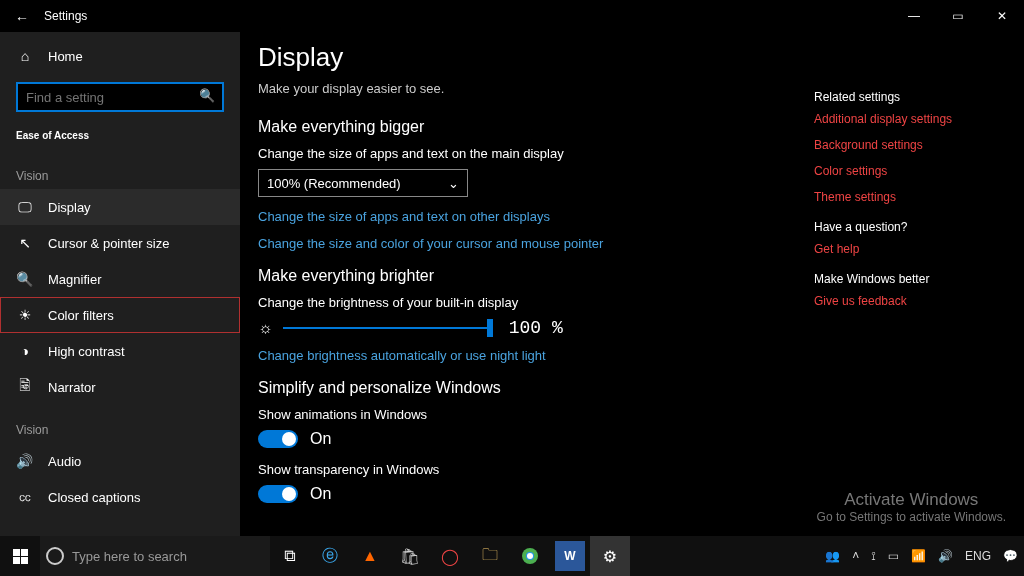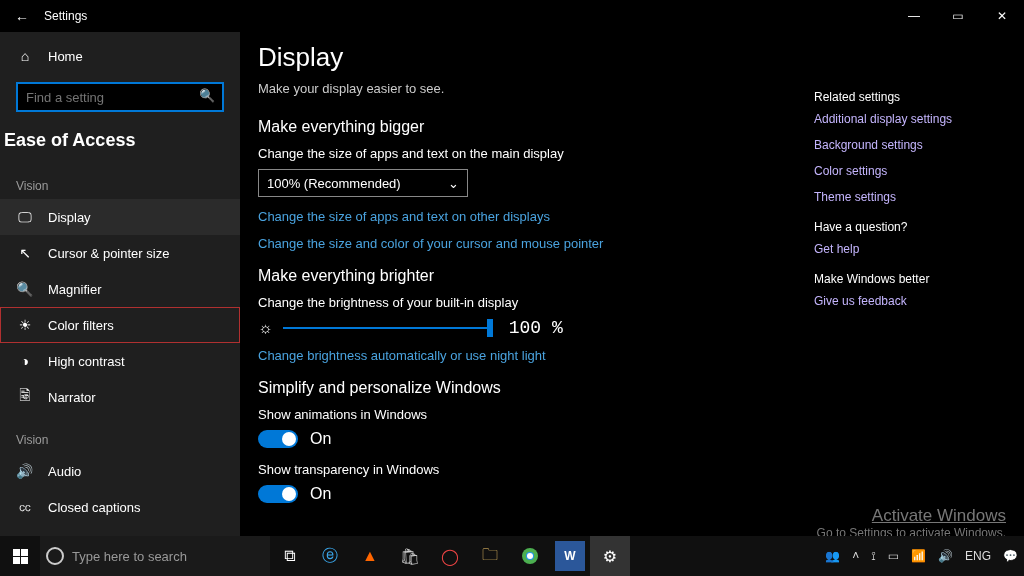--- a/index.html
+++ b/index.html
@@ -19,21 +19,21 @@
 .sidebar { width: 240px; background: #1f1f1f; display: flex; flex-direction: column; padding-top: 6px; }
 .sidebar .item { display: flex; align-items: center; height: 36px; padding-left: 16px; gap: 14px; font-size: 13px; cursor: default; }
 .sidebar .item .ic { width: 18px; text-align: center; font-size: 14px; }
 .sidebar .item.selected { background: #2b2b2b; }
 .sidebar .item.highlighted { outline: 1px solid #b03030; outline-offset: -1px; }
 .sidebar .search-wrap { padding: 8px 16px; }
 .sidebar .search { width: 100%; height: 30px; background: #000; border: 2px solid #0078d7; color: #ccc; padding: 0 28px 0 8px; font-size: 13px; }
 .sidebar .search-wrap { position: relative; }
 .sidebar .search-glyph { position: absolute; right: 24px; top: 14px; color: #0078d7; font-size: 13px; }
 .sidebar .group-label { padding: 18px 16px 6px; font-size: 12px; color: #9a9a9a; }
-.sidebar .cat-label { padding: 10px 4px; font-size: 18px; font-weight: 600; }
+.sidebar .cat-label { padding: 10px 16px; font-size: 10px; font-weight: 600; }
 
 
 .main { flex: 1; background: #000; display: flex; }
 .content { flex: 1; padding: 10px 0 0 18px; overflow: hidden; }
 .content h1 { font-size: 26px; font-weight: 400; margin-bottom: 8px; }
 .content .sub { font-size: 13px; color: #ccc; margin-bottom: 22px; }
 .content h2 { font-size: 16px; font-weight: 400; margin: 16px 0 10px; }
 .content .lbl { font-size: 13px; margin-bottom: 8px; }
 .content .dropdown { width: 210px; height: 28px; border: 1px solid #888; display: flex; align-items: center; justify-content: space-between; padding: 0 8px; font-size: 13px; margin-bottom: 12px; }
 .content .link { color: #4aa3df; font-size: 13px; margin-bottom: 12px; display: block; }
@@ -41,24 +41,24 @@
 .content .slider-track { width: 210px; height: 2px; background: #0078d7; position: relative; }
 .content .slider-thumb { position: absolute; right: 0; top: -8px; width: 6px; height: 18px; background: #0078d7; }
 .content .slider-val { font-size: 18px; margin-left: 6px; font-family: Liberation Mono, monospace; }
 .content .toggle-row { display: flex; align-items: center; gap: 12px; margin: 6px 0 14px; }
 .content .toggle { width: 40px; height: 18px; border-radius: 9px; background: #0078d7; position: relative; }
 .content .toggle::after { content: ""; position: absolute; right: 2px; top: 2px; width: 14px; height: 14px; border-radius: 50%; background: #fff; }
 
 
 .rail { width: 210px; padding: 42px 12px 0 0; font-size: 12px; }
 .rail .rh { margin: 16px 0 8px; }
-.rail .rlink { color: #c4b5fd; display: block; margin-bottom: 12px; }
-
-
-.watermark { position: absolute; right: 18px; bottom: 36px; color: #777; text-align: right; text-decoration: underline; }
+.rail .rlink { color: #ef4444; display: block; margin-bottom: 12px; }
+
+
+.watermark { position: absolute; right: 18px; bottom: 52px; color: #777; text-align: center; }
 .watermark .w1 { font-size: 17px; }
 .watermark .w2 { font-size: 12px; }
 
 
 .taskbar { height: 40px; background: #101010; display: flex; align-items: center; position: relative; }
 .taskbar .tb { width: 40px; height: 40px; display: flex; align-items: center; justify-content: center; font-size: 16px; }
 .taskbar .search-box { display: flex; align-items: center; background: #1a1a1a; height: 40px; width: 230px; padding-left: 6px; gap: 8px; color: #999; font-size: 13px; }
 .taskbar .search-box .circle { width: 18px; height: 18px; border: 2px solid #ccc; border-radius: 50%; }
 .taskbar .tray { position: absolute; right: 0; display: flex; align-items: center; height: 40px; }
 .taskbar .tray .ti { padding: 0 6px; font-size: 12px; color: #ddd; display:flex; align-items:center; height:40px;}

